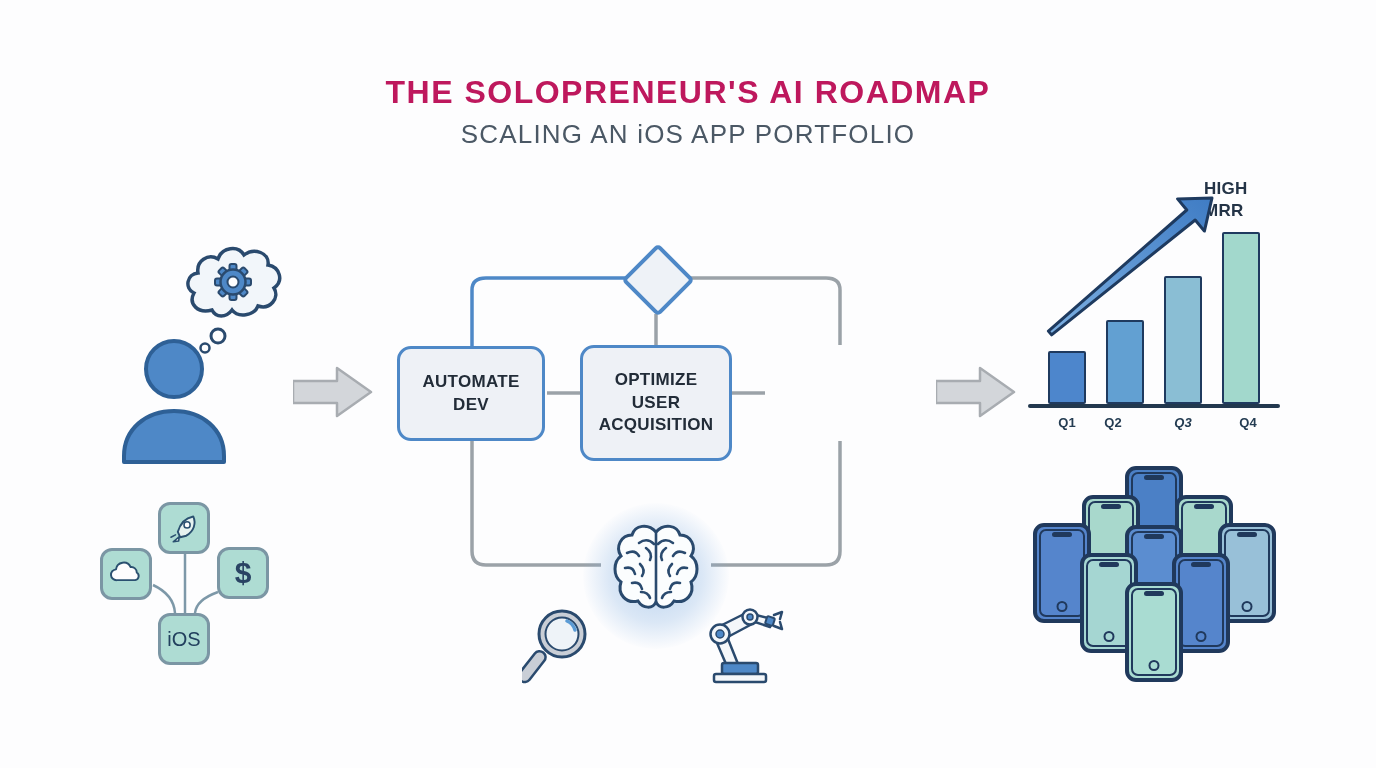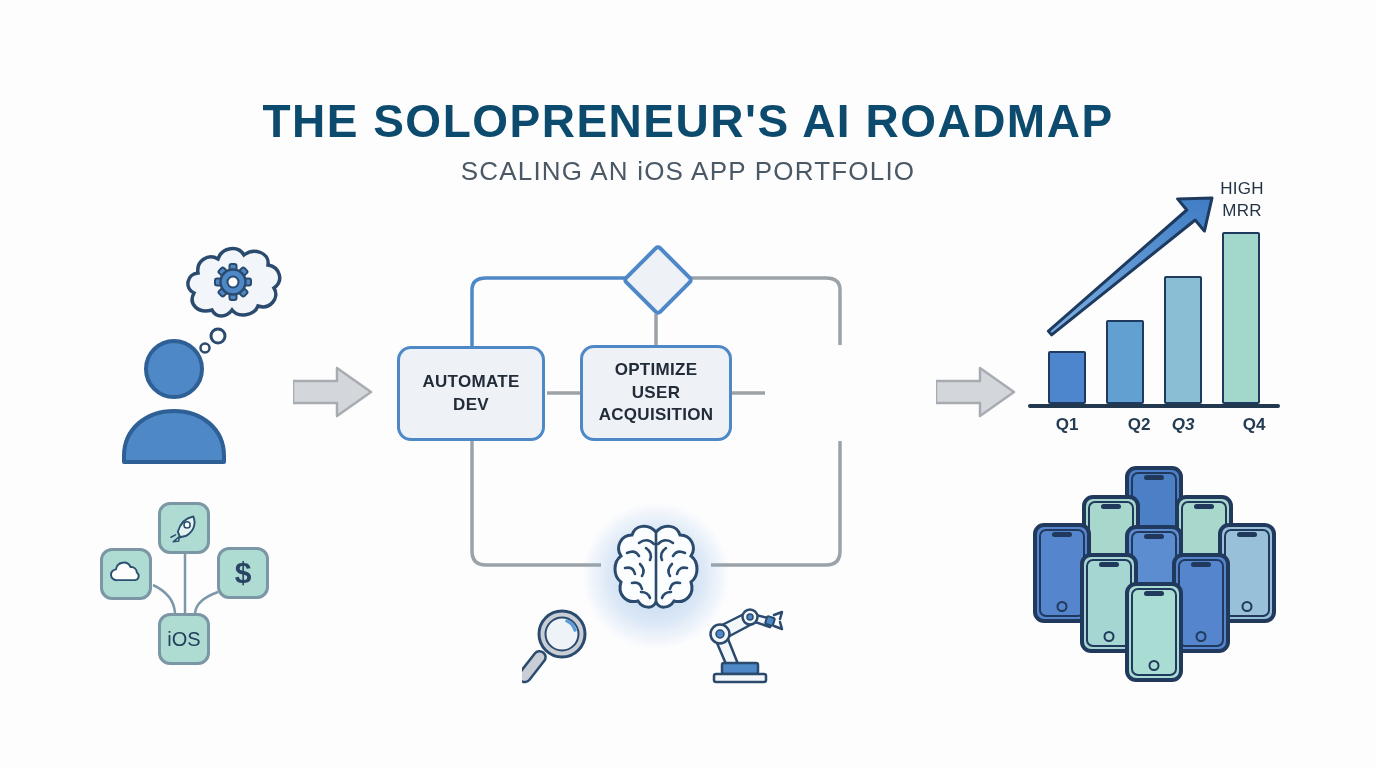--- a/index.html
+++ b/index.html
@@ -1,44 +1,44 @@
 <!DOCTYPE html>
 <html><head>
 <meta charset="utf-8">
 <style>
   html,body{margin:0;padding:0;background:#fff;}
   #canvas{position:relative;width:1376px;height:768px;background:#fdfdfe;overflow:hidden;
           font-family:"Liberation Sans",sans-serif;}
   
   #hdr{position:absolute;top:0;left:0;width:100%;text-align:center;}
-  .title{margin-top:94px;font-size:46px;font-weight:600;letter-spacing:1.5px;color:#0c4a6e;}
+  .title{margin-top:74px;font-size:32px;font-weight:600;letter-spacing:1.5px;color:#be185d;}
   .subtitle{margin-top:8px;font-size:26px;font-weight:500;letter-spacing:1.2px;color:#4b5865;}
   
   #connectors{position:absolute;left:0;top:0;width:1376px;height:768px;z-index:1;}
   
   .flow-box{position:absolute;z-index:2;background:#eef1f6;border:3px solid #4e88c7;border-radius:14px;
             display:flex;align-items:center;justify-content:center;text-align:center;
             font-size:17px;font-weight:600;color:#222c38;letter-spacing:.3px;line-height:1.35;
             padding:4px 10px;box-sizing:border-box;}
   #box1{left:397px;top:346px;width:148px;height:95px;}
-  #box2{left:580px;top:345px;width:152px;height:96px;}
+  #box2{left:580px;top:345px;width:152px;height:116px;}
   #box3{left:765px;top:345px;width:150px;height:96px;}
   #diamond{position:absolute;z-index:2;left:632px;top:254px;width:44px;height:44px;background:#eef2f7;
            border:4px solid #4e88c7;border-radius:5px;transform:rotate(45deg);}
   
   .tile{position:absolute;z-index:2;width:52px;height:52px;background:#aedcd3;border:3px solid #7b96a4;
         border-radius:12px;display:flex;align-items:center;justify-content:center;box-sizing:border-box;}
   .tile-dollar{font-size:30px;font-weight:600;color:#2a4464;}
   .tile-ios{font-size:20px;font-weight:500;color:#22405e;}
   
   #chart{position:absolute;left:1028px;top:178px;width:252px;height:280px;z-index:2;}
   #chart .axis{position:absolute;left:0;top:226px;width:252px;height:4px;background:#22384e;border-radius:2px;}
   .bar{position:absolute;width:38px;border:2.5px solid #1f3a5f;border-radius:2px;box-sizing:border-box;}
-  .bar-label{position:absolute;top:237px;width:60px;text-align:center;font-size:17px;font-weight:600;color:#243c52;}
-  .annot{position:absolute;left:176px;top:0;width:76px;text-align:center;font-size:17px;font-weight:400;
+  .bar-label{position:absolute;top:237px;width:60px;text-align:center;font-size:13px;font-weight:600;color:#243c52;}
+  .annot{position:absolute;left:176px;top:0;width:76px;font-size:17px;font-weight:700;
          color:#243447;line-height:1.3;white-space:pre-line;letter-spacing:.3px;}
   
   #phone-stack{position:absolute;left:1023px;top:456px;width:268px;height:236px;z-index:2;}
   .phone{position:absolute;width:58px;height:100px;border:4px solid #20395c;border-radius:11px;box-sizing:border-box;}
   .p-screen{position:absolute;inset:2px;border:2px solid #20395c;border-radius:7px;}
   .p-notch{position:absolute;top:5px;left:50%;transform:translateX(-50%);width:20px;height:5px;
            background:#20395c;border-radius:3px;}
   .p-home{position:absolute;bottom:7px;left:50%;transform:translateX(-50%);width:11px;height:11px;
           border:2.5px solid #20395c;border-radius:50%;box-sizing:border-box;}
   
@@ -192,23 +192,23 @@
     </svg>
     <div>
         <div class="bar" style="left: 20px; top: 173px; height: 53px; background: rgb(77, 134, 204);"></div>
         <div class="bar" style="left: 78px; top: 142px; height: 84px; background: rgb(98, 160, 210);"></div>
         <div class="bar" style="left: 136px; top: 98px; height: 128px; background: rgb(138, 190, 212);"></div>
         <div class="bar" style="left: 194px; top: 54px; height: 172px; background: rgb(162, 216, 204);"></div>
       </div>
     <div class="axis"></div>
     <div>
         <div class="bar-label" style="left: 9px;">Q1</div>
-        <div class="bar-label" style="left: 81px;">Q2</div>
+        <div class="bar-label" style="left: 55px;">Q2</div>
         <div class="bar-label" style="left: 125px; font-style: italic;">Q3</div>
-        <div class="bar-label" style="left: 196px;">Q4</div>
+        <div class="bar-label" style="left: 190px;">Q4</div>
       </div>
   </div>
 
   <div id="phone-stack">
       <div class="phone" style="left: 102px; top: 10px; background: rgb(75, 128, 198);">
         <div class="p-screen"></div>
         <div class="p-notch"></div>
         <div class="p-home"></div>
       </div>
       <div class="phone" style="left: 59px; top: 39px; background: rgb(168, 216, 204);">

